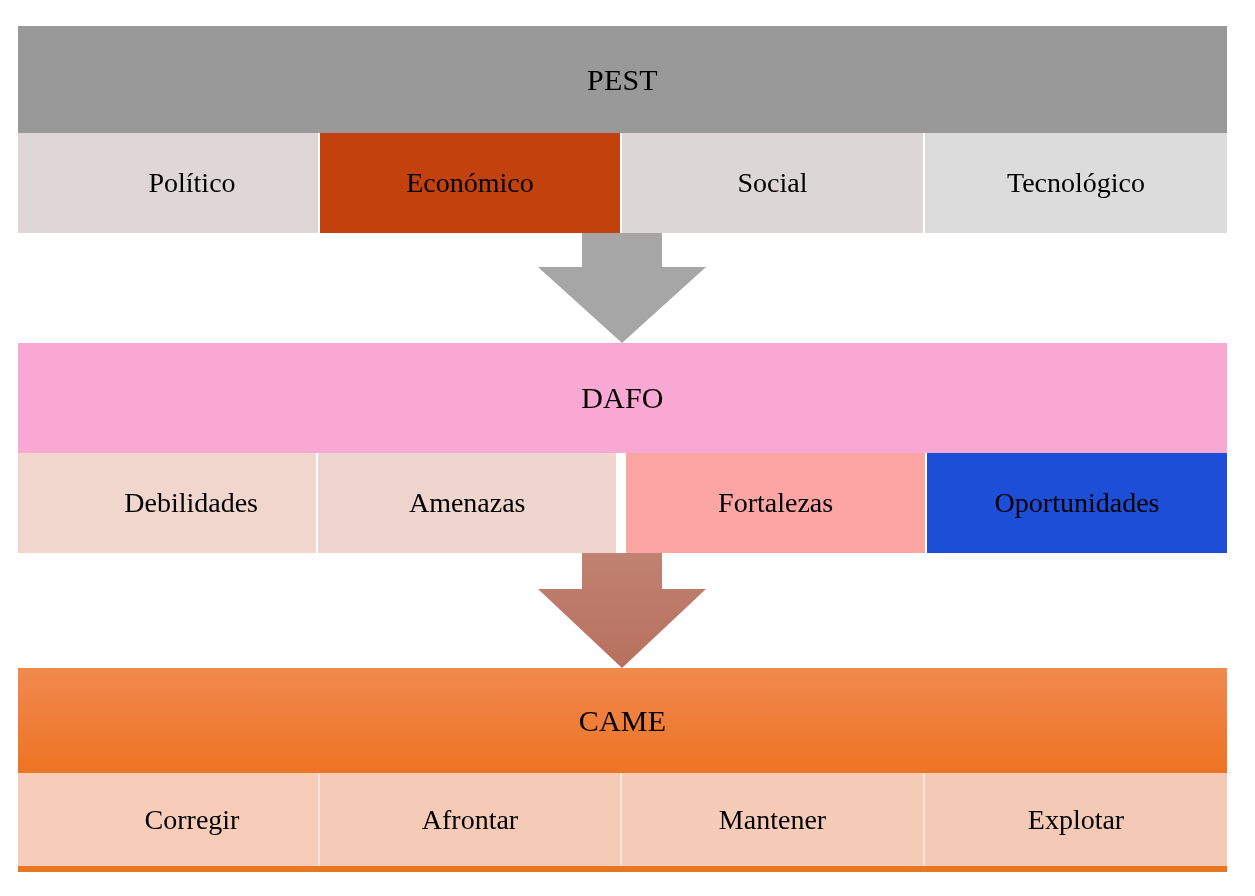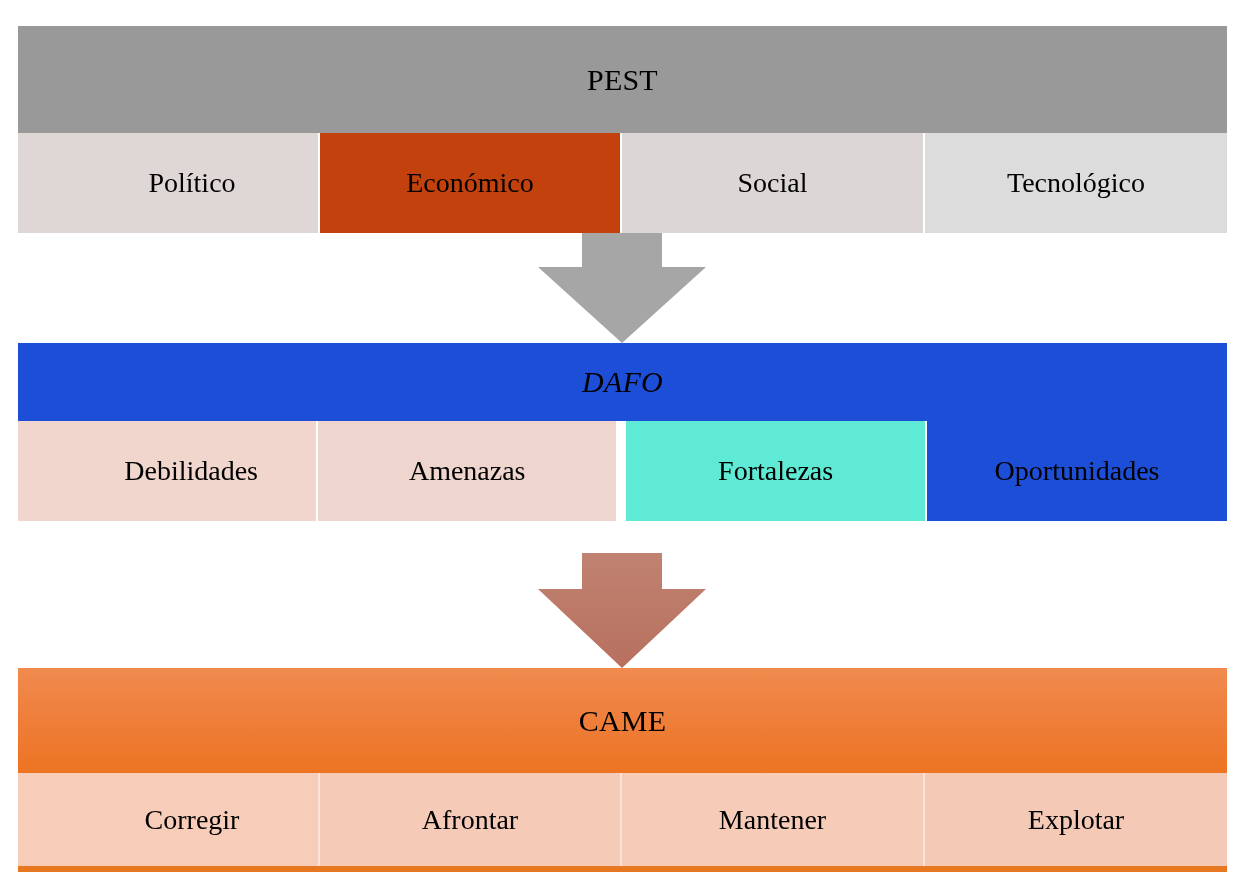--- a/index.html
+++ b/index.html
@@ -76,26 +76,26 @@
   #stage-pest .stage-header { height: 107px; background: #999999; }
   #stage-pest .stage-cells  { height: 100px; }
   #stage-pest .cell         { background: #ded7d6; border-right: 2px solid #ffffff; }
   #stage-pest .cell.c0      { background: #ded7d6; }
   #stage-pest .cell.c1      { background: #c2410c; }
   #stage-pest .cell.c2      { background: #dcd7d6; }
   #stage-pest .cell.c3      { background: #dcdcdc; border-right: none; }
 
   
   #stage-dafo            { top: 343px; }
-  #stage-dafo .stage-header { height: 78px; background: #1d4ed8; font-style: italic; }
+  #stage-dafo .stage-header { height: 110px; background: #f9a8d4; }
   #stage-dafo .stage-cells  { height: 100px; border-radius: 11px; }
   #stage-dafo .cell         { background: #f0d6cd; border-right: 2px solid #ffffff; }
   #stage-dafo .cell.c0      { background: #f0d6cd; }
   #stage-dafo .cell.c1      { background: #eed5cd; }
-  #stage-dafo .cell.c2      { background: #5eead4; margin-left: 8px; }
+  #stage-dafo .cell.c2      { background: #fca5a5; margin-left: 8px; }
   #stage-dafo .cell.c3      { background: #1d4ed8; border-right: none; }
 
   
   #stage-came            { top: 668px; }
   #stage-came .stage-header {
     height: 105px;
     background: linear-gradient(to bottom, #f08a4e 0%, #ef7f3c 45%, #ed7422 100%);
   }
   #stage-came .stage-cells  {
     height: 99px;

